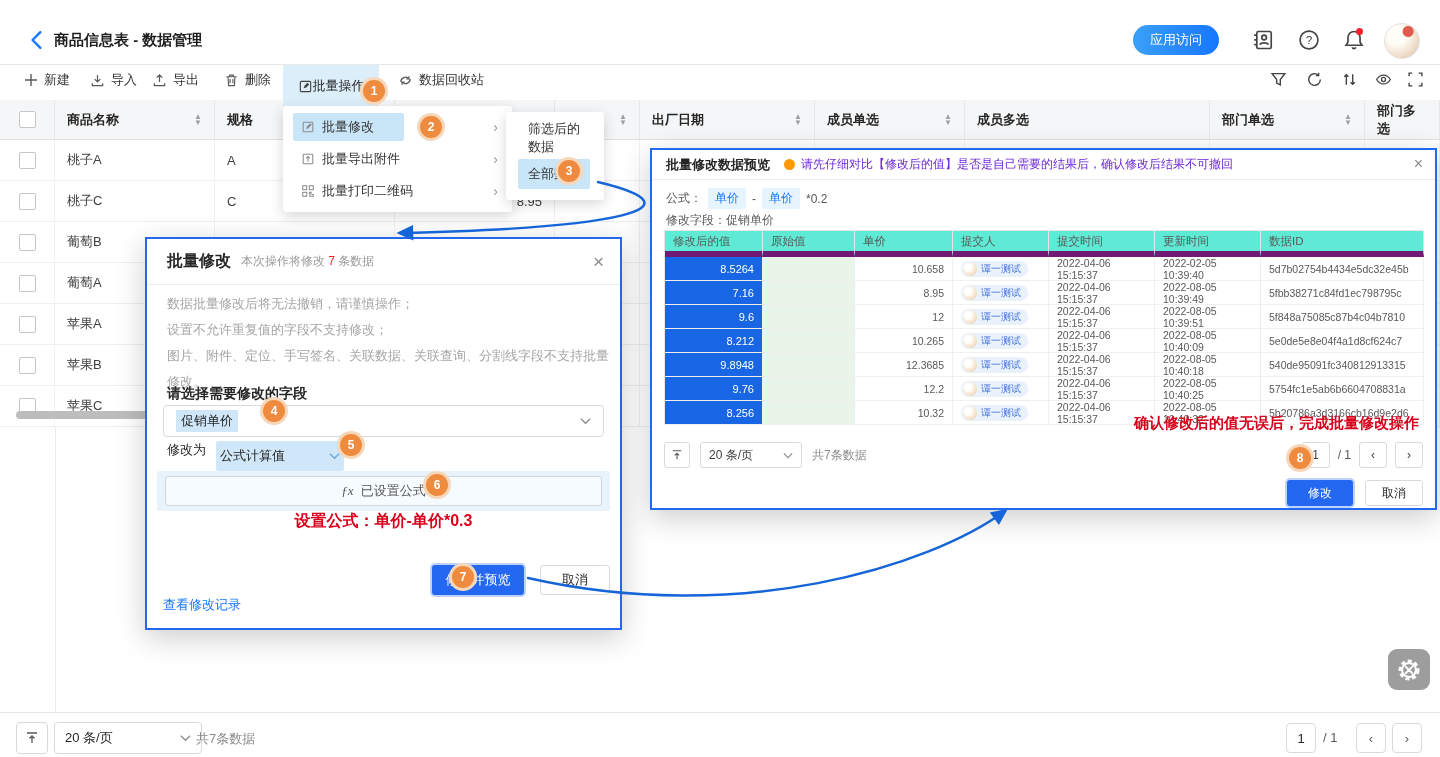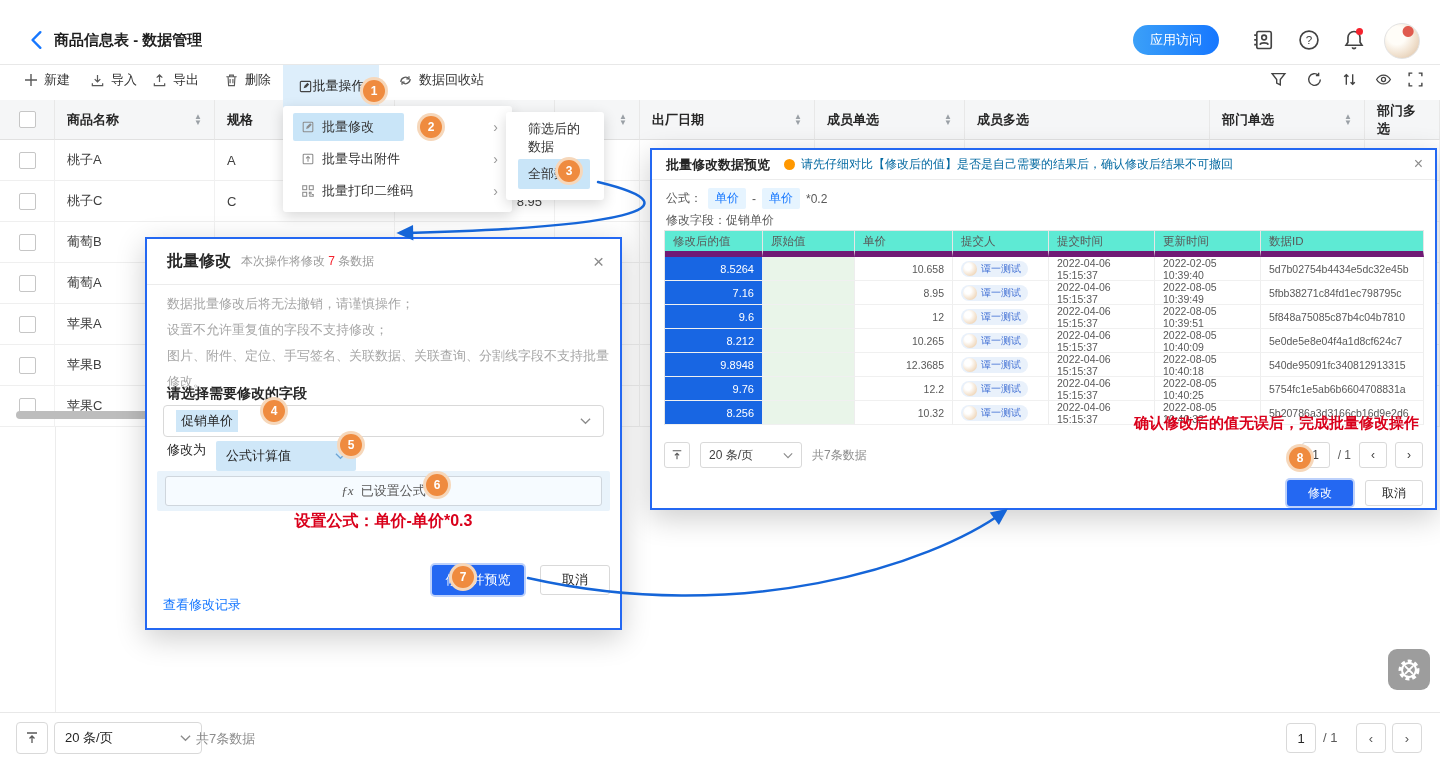--- a/index.html
+++ b/index.html
@@ -66,38 +66,38 @@
   .m-title{font-size:16px;font-weight:700;color:#262626;}
   .m-sub{margin-left:10px;font-size:12px;color:#9b9b9b;}
   .red{color:#f5222d;}
   .m-close{position:absolute;right:16px;top:12px;font-size:19px;color:#8c8c8c;cursor:pointer;}
   .m-note{position:absolute;left:20px;color:#a6a6a6;font-size:13px;line-height:26px;}
   .m-flabel{position:absolute;left:20px;top:146px;font-weight:700;color:#262626;font-size:14px;}
   .m-select{position:absolute;left:16px;right:16px;top:166px;height:32px;border:1px solid #d9d9d9;border-radius:4px;
             display:flex;align-items:center;padding:0 12px;box-sizing:border-box;cursor:pointer;}
   .selval{background:#cfe7f8;padding:2px 5px;}
   .m-modrow{position:absolute;left:20px;top:202px;display:flex;align-items:flex-start;gap:10px;}
-  .m-select2{background:#cfe7f8;height:30px;display:flex;align-items:center;gap:14px;padding:0 10px;border-radius:2px;width:120px;cursor:pointer;}
+  .m-select2{background:#cfe7f8;height:30px;display:flex;align-items:center;gap:14px;padding:0 4px;border-radius:2px;width:120px;cursor:pointer;}
   .m-band{position:absolute;left:10px;right:10px;top:232px;background:#e9f3fb;padding:5px 8px;border-radius:2px;}
   .m-fxbtn{height:28px;background:#f6fbff;border:1px solid #cfd6dd;border-radius:3px;display:flex;align-items:center;justify-content:center;gap:7px;color:#595959;cursor:pointer;}
   .fxg{font-style:italic;font-family:"Liberation Serif","DejaVu Serif",serif;color:#595959;}
   .m-rednote{position:absolute;left:0;right:0;top:272px;text-align:center;color:#d9001b;font-weight:700;font-size:16px;}
   .m-link{position:absolute;left:16px;top:357px;color:#1677ff;cursor:pointer;}
   .btn{display:flex;align-items:center;justify-content:center;border-radius:3px;cursor:pointer;box-sizing:border-box;}
   .btn-blue{background:#2468f2;color:#fff;box-shadow:0 0 0 2px rgba(36,104,242,.3);}
   .btn-ghost{background:#fff;color:#262626;border:1px solid #d9d9d9;}
   .m-ok{position:absolute;left:285px;top:326px;width:92px;height:30px;}
   .m-cancel{position:absolute;left:393px;top:326px;width:70px;height:30px;}
 
   
   .preview{position:absolute;left:650px;top:148px;width:787px;height:362px;background:#fff;border:2px solid #2468f2;
            box-shadow:0 8px 28px rgba(0,0,0,.2);z-index:40;box-sizing:border-box;}
   .pv-head{position:absolute;left:0;top:0;right:0;height:30px;border-bottom:1px solid #ececec;display:flex;align-items:center;padding:0 14px;box-sizing:border-box;gap:14px;}
   .pv-title{font-size:13px;font-weight:700;color:#262626;}
-  .pv-warn{display:flex;align-items:center;gap:6px;color:#0369a1;font-size:12px;}
+  .pv-warn{display:flex;align-items:center;gap:6px;color:#6d28d9;font-size:12px;}
   .wdot{width:11px;height:11px;border-radius:50%;background:#ff9800;flex:none;}
   .pv-close{position:absolute;right:12px;top:5px;font-size:16px;color:#8c8c8c;cursor:pointer;}
   .pv-formula{position:absolute;left:14px;top:38px;display:flex;align-items:center;gap:6px;color:#595959;font-size:12px;}
   .pill{background:#e6f4ff;color:#1677ff;padding:2px 7px;border-radius:2px;cursor:pointer;}
   .pv-fline{position:absolute;left:14px;top:62px;color:#595959;font-size:12px;}
   .pv-table{position:absolute;left:12px;top:80px;width:759px;display:grid;
             grid-template-columns:98px 92px 98px 96px 106px 106px 163px;
             grid-template-rows:26px repeat(7,24px);border-top:1px solid #e6e6e6;border-left:1px solid #e6e6e6;}
   .pth{background:#5eead4;display:flex;align-items:center;padding:0 8px;font-size:11.5px;color:#595959;border-right:1px solid #e6e6e6;border-bottom:6px solid #701a75;}
   .ptd{display:flex;align-items:center;padding:0 8px;font-size:10.5px;color:#595959;border-right:1px solid #eee;border-bottom:1px solid #f0f0f0;background:#fff;}

